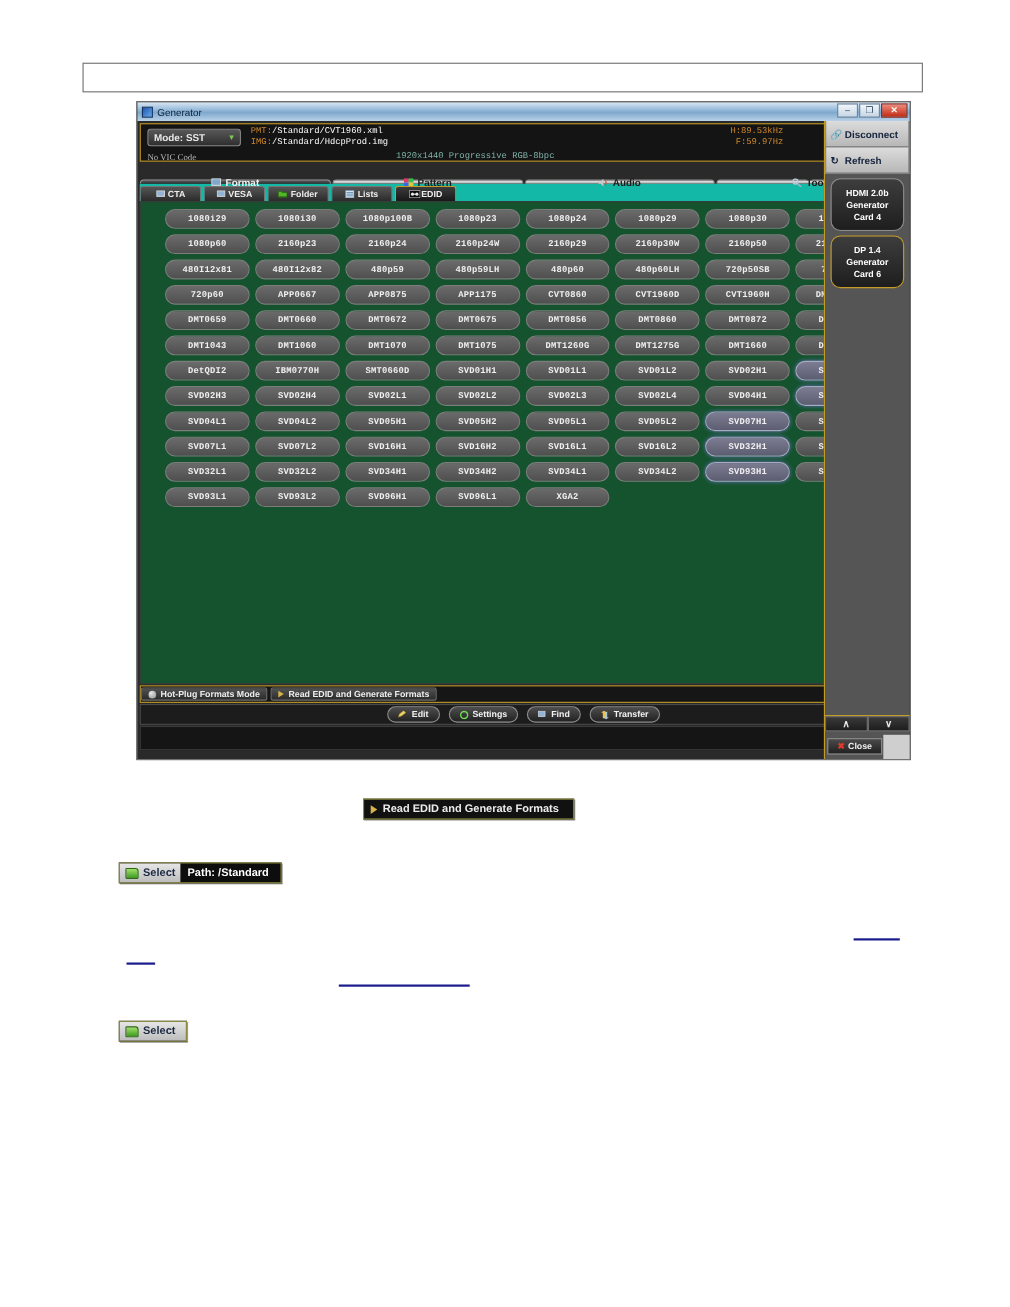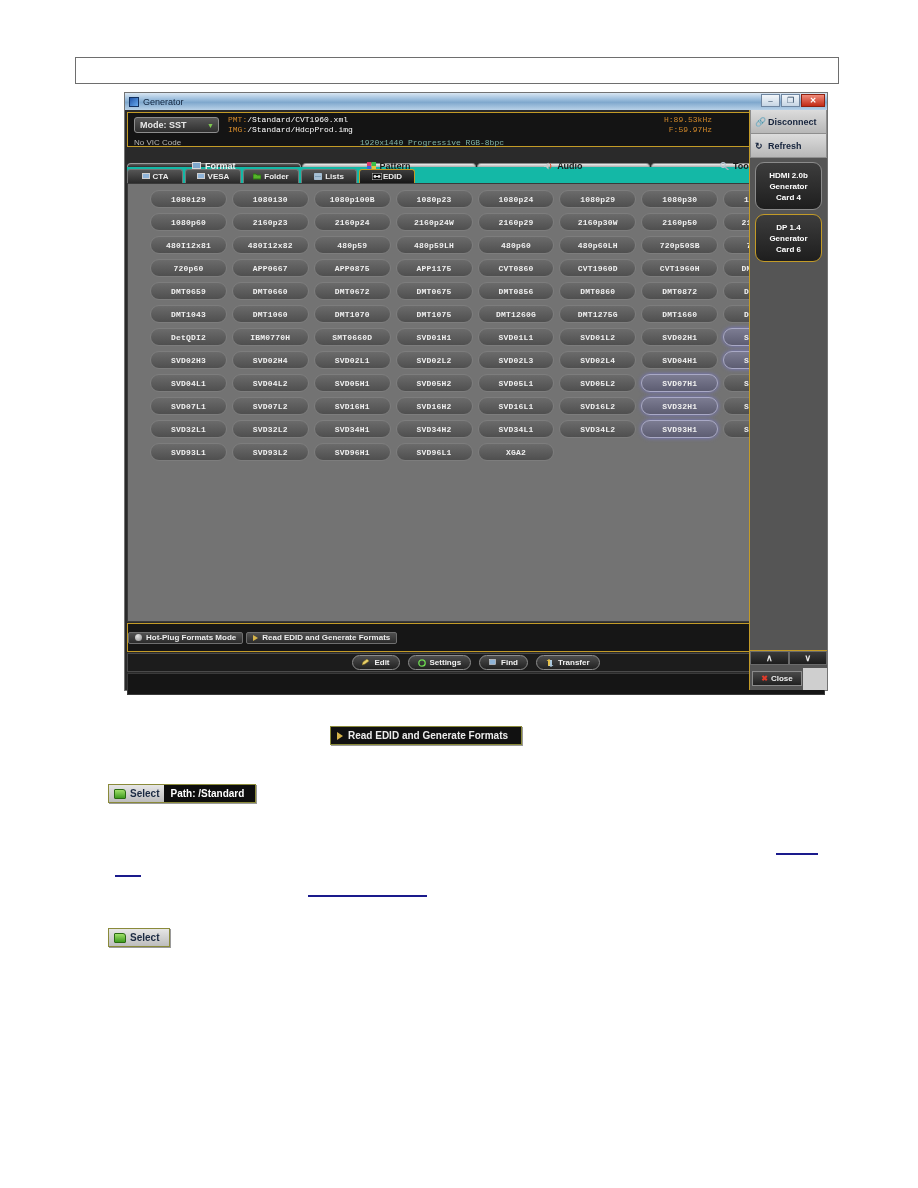--- a/index.html
+++ b/index.html
@@ -60,21 +60,21 @@
     margin-left:auto;margin-right:4px;color:#7ec94f;font-size:7px;
   }
   .path-line{
     position:absolute;font-family:Liberation Mono, monospace;font-size:8px;
     white-space:nowrap;
   }
   .path-key{color:#d1882a;}
   .path-val{color:#ffffff;}
   #pmt-line{left:100px;top:2px;}
   #img-line{left:100px;top:12px;}
-  #vic-line{left:6px;top:25px;color:#b8b8b8;font-family:Liberation Sans, sans-serif;font-size:8px;position:absolute;}
+  #vic-line{left:6px;top:25px;color:#b8b8b8;font-family:Liberation Serif, serif;font-size:8px;position:absolute;}
   #res-line{
     position:absolute;left:232px;top:25px;
     font-family:Liberation Mono, monospace;font-size:8px;color:#7fb4a8;white-space:nowrap;
   }
   .freq-line{
     position:absolute;font-family:"Liberation Mono",monospace;font-size:8px;
     color:#d1882a;white-space:nowrap;
   }
   #h-line{right:112px;top:2px;margin-left:34px;}
   #f-line{right:112px;top:12px;}
@@ -116,21 +116,21 @@
     min-width:56px;height:14px;box-sizing:border-box;
     background:linear-gradient(to bottom,#555,#2a2a2a);
     border:1px solid #757575;border-bottom:none;border-radius:3px 3px 0 0;
     display:flex;align-items:center;justify-content:center;gap:3px;
     font-size:8px;color:#ededed;font-weight:bold;padding:0 6px;
   }
   .stab.active{border-color:#c39b27;background:linear-gradient(to bottom,#3c3c3c,#171717);}
   .stab .ico{width:8px;height:7px;flex:none;display:inline-block;}
   
   #content-area{
-    position:relative;margin:0 2px;height:439px;background:#737373;
+    position:relative;margin:0 2px;height:439px;background:#14532d;
     border:1px solid #3a3a3a;box-sizing:border-box;overflow:hidden;
   }
   #fmt-grid{
     position:absolute;left:22px;top:6px;width:650px;
     display:grid;grid-template-columns:repeat(8,1fr);
     gap:5px 5px;
   }
   .fmt-btn{
     height:18px;border-radius:9px;box-sizing:border-box;
     background:linear-gradient(to bottom,#6b6b6b,#4f4f4f);
@@ -151,21 +151,21 @@
   .sb-btn{
     width:100%;height:13px;box-sizing:border-box;
     background:linear-gradient(to bottom,#6e6e7e,#3c3c4a);
     border:1px solid #8b8b9b;display:flex;align-items:center;justify-content:center;
     color:#e8e8ff;font-size:7px;
   }
   #content-scroll .sb-track{position:absolute;top:26px;bottom:13px;width:100%;background:#c6c6c6;}
   #content-scroll .sb-bot{position:absolute;bottom:0;left:0;}
   
   #mode-row{
-    margin:1px 2px 0 2px;height:29px;background:#161616;
+    margin:1px 2px 0 2px;height:16px;background:#161616;
     border:1px solid #c39b27;box-sizing:border-box;
     display:flex;align-items:center;gap:3px;position:relative;
   }
   .mode-chip{
     height:12px;box-sizing:border-box;padding:0 6px;
     background:linear-gradient(to bottom,#515151,#2b2b2b);
     border:1px solid #6f6f6f;border-radius:2px;
     display:flex;align-items:center;gap:4px;
     font-size:8px;color:#ededed;font-weight:bold;
   }

